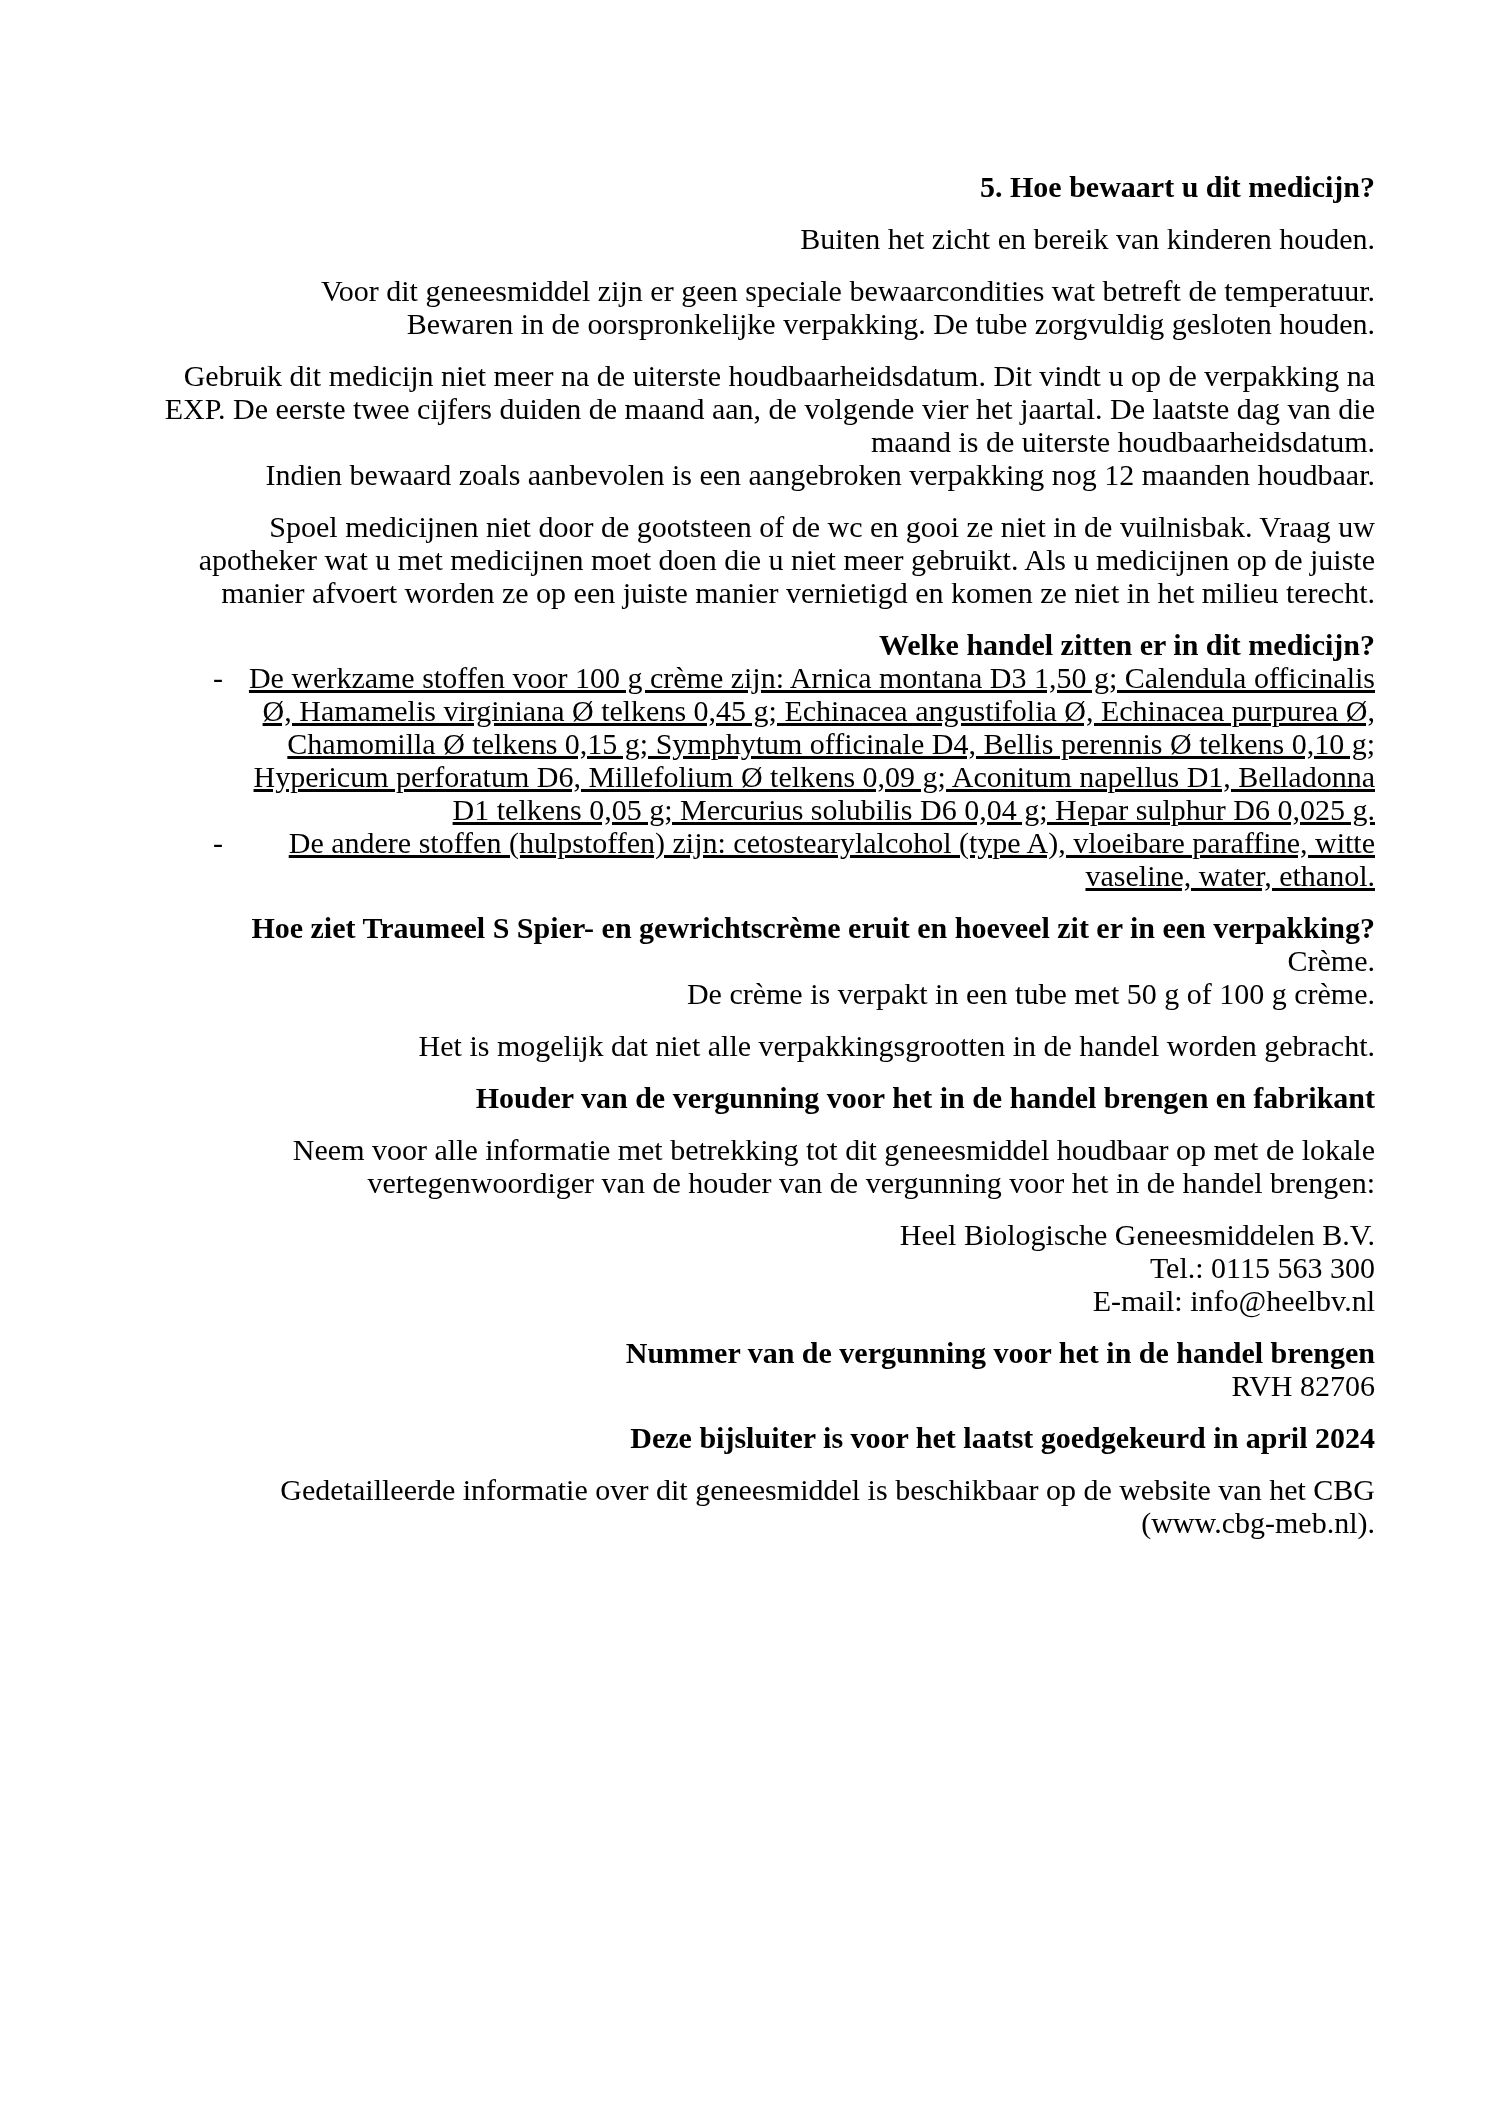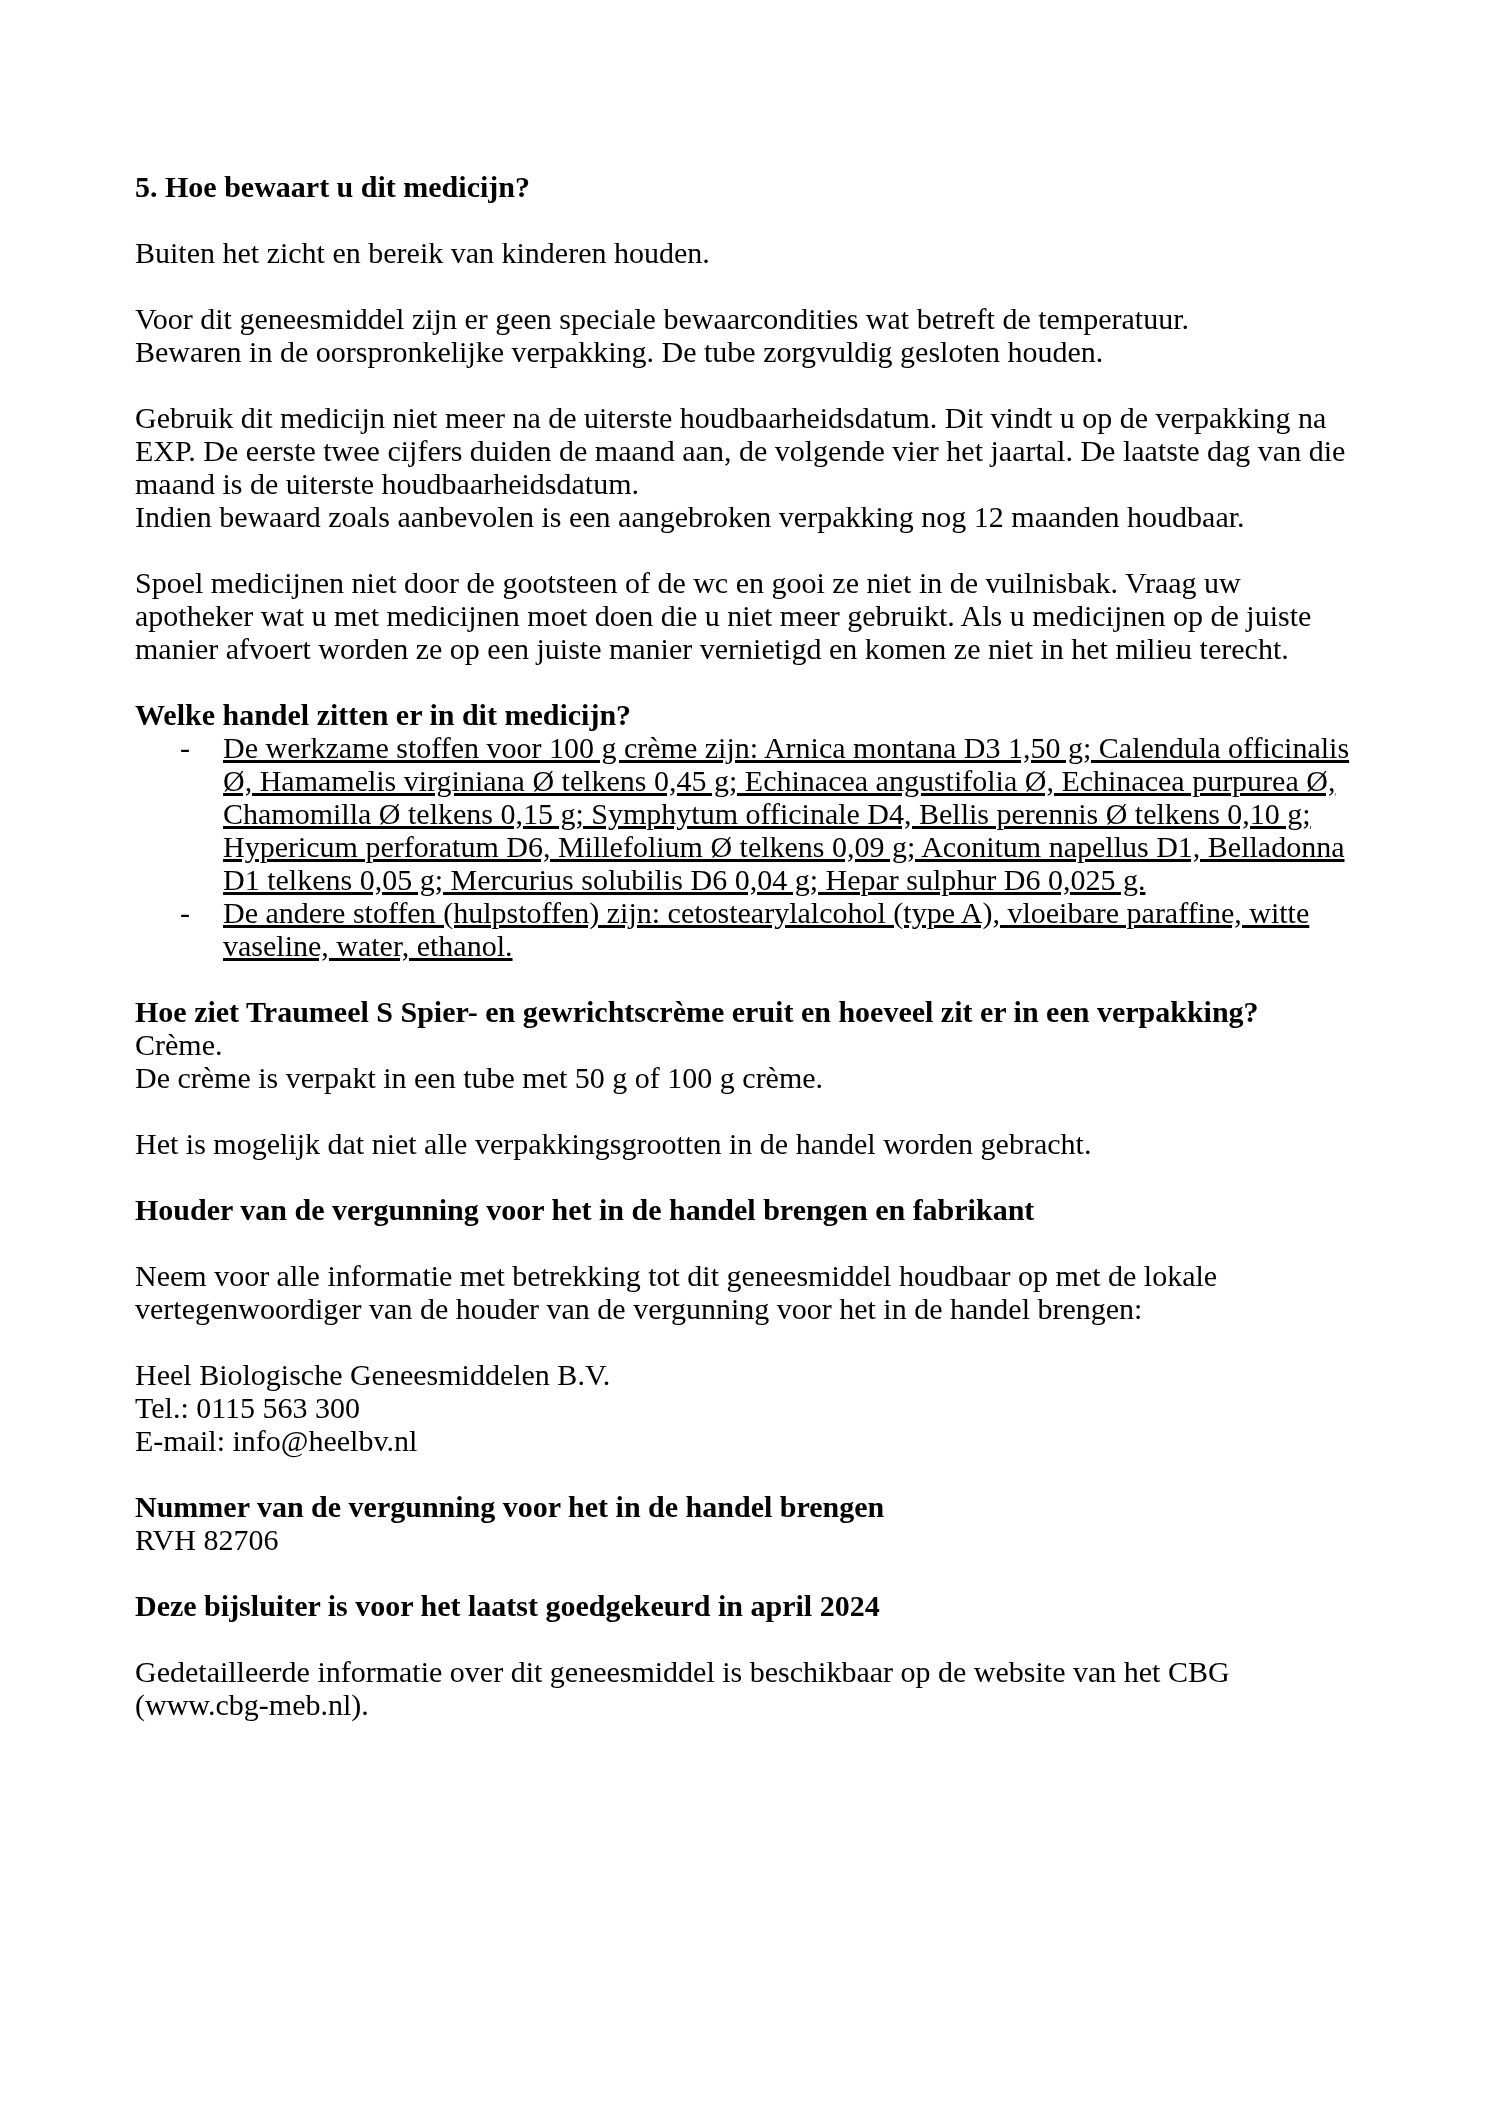--- a/index.html
+++ b/index.html
@@ -9,32 +9,33 @@
     background: #ffffff;
     font-family: "Liberation Serif", "DejaVu Serif", serif;
     color: #000000;
     overflow: hidden;
   }
   .page {
     position: relative;
     width: 1494px;
     height: 1728px;
     background: #ffffff;
+    text-align: right;
   }
   .content {
     position: absolute;
     left: 135px;
     top: 170px;
     width: 1240px;
     font-size: 30px;
     line-height: 33px;
   }
   .lines { white-space: pre-line; }
   .bold { font-weight: bold; }
-  .gap-1 { margin-top: 33px; }
+  .gap-1 { margin-top: 19px; }
   .gap-2 { margin-top: 66px; }
   .bullet-row { display: flex; align-items: flex-start; }
   .bullet-dash {
     flex: 0 0 88px;
     padding-left: 45px;
   }
   .bullet-text { flex: 1 1 auto; text-decoration: underline; }
 </style>
 </head>
 <body>

